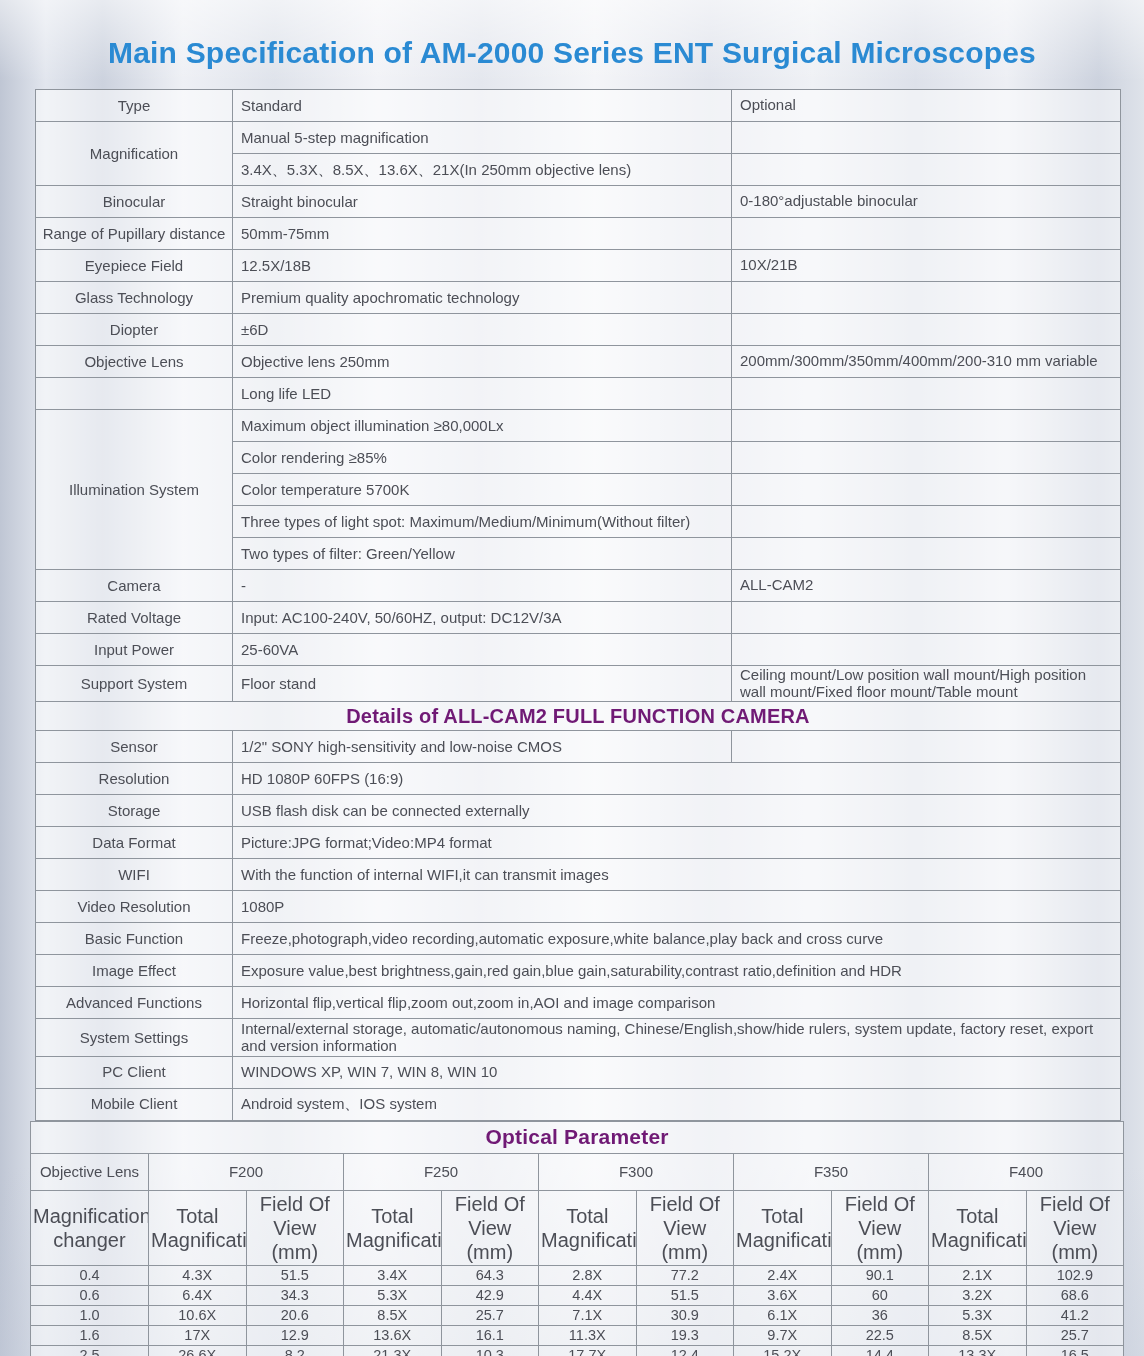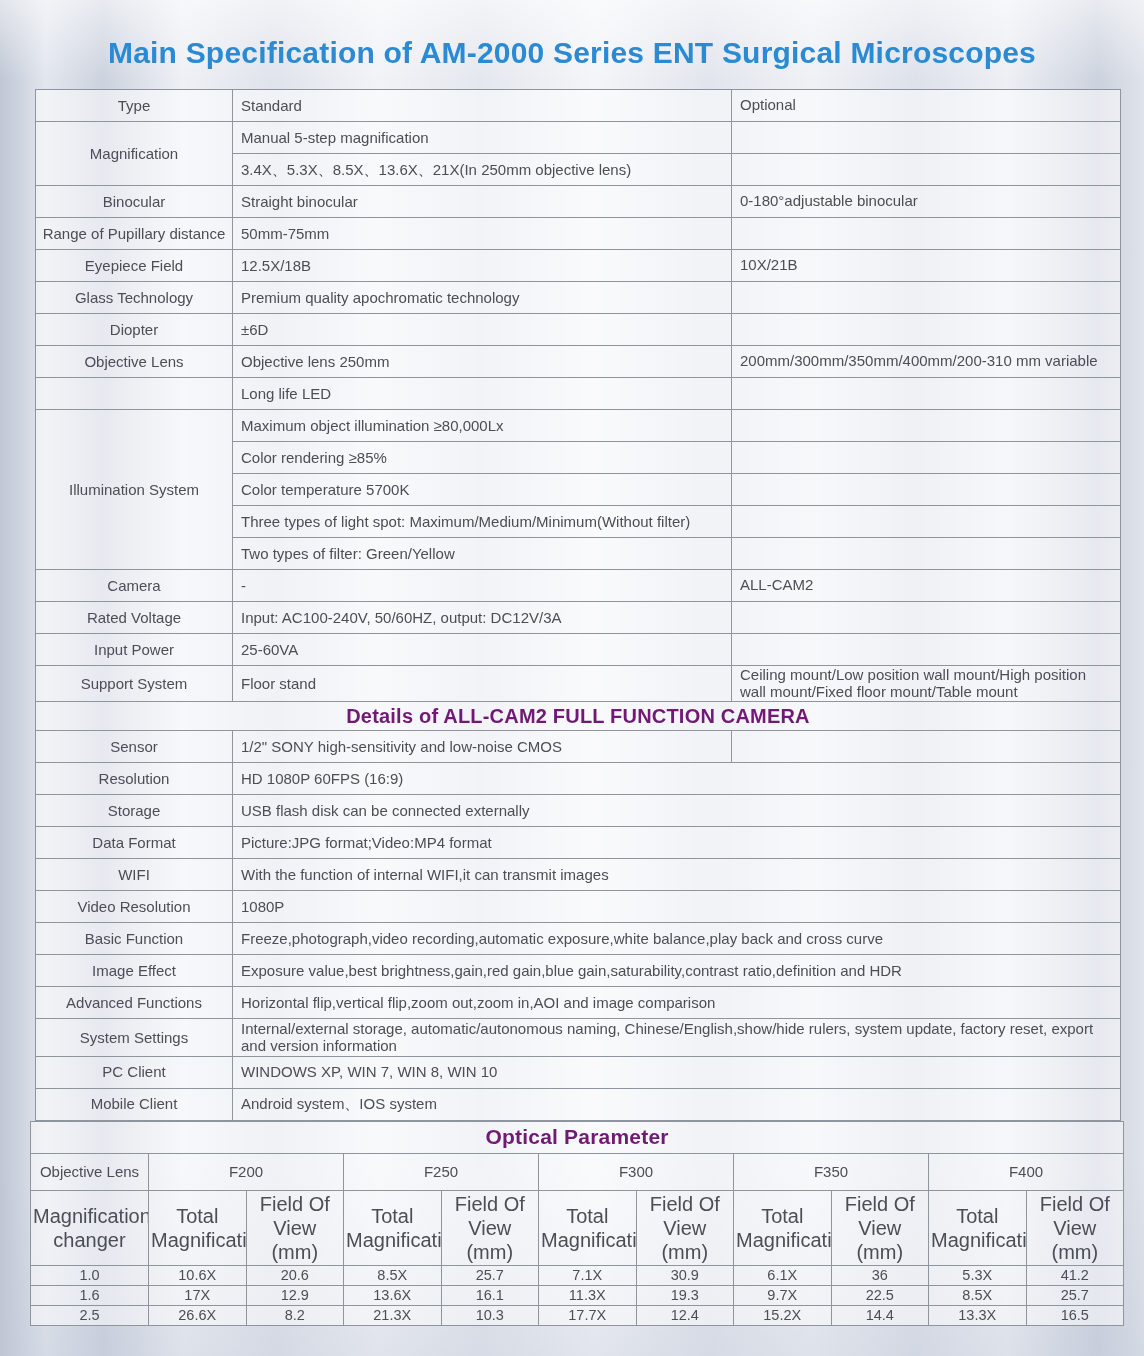--- a/index.html
+++ b/index.html
@@ -235,20 +235,46 @@
           <td>Total Magnificatin</td>
           <td>Field Of View (mm)</td>
           <td>Total Magnificatin</td>
           <td>Field Of View (mm)</td>
           <td>Total Magnificatin</td>
           <td>Field Of View (mm)</td>
           <td>Total Magnificatin</td>
           <td>Field Of View (mm)</td>
         </tr>
         <tr class="o-data">
+          <td>0.4</td>
+          <td>4.3X</td>
+          <td>51.5</td>
+          <td>3.4X</td>
+          <td>64.3</td>
+          <td>2.8X</td>
+          <td>77.2</td>
+          <td>2.4X</td>
+          <td>90.1</td>
+          <td>2.1X</td>
+          <td>102.9</td>
+        </tr>
+        <tr class="o-data">
+          <td>0.6</td>
+          <td>6.4X</td>
+          <td>34.3</td>
+          <td>5.3X</td>
+          <td>42.9</td>
+          <td>4.4X</td>
+          <td>51.5</td>
+          <td>3.6X</td>
+          <td>60</td>
+          <td>3.2X</td>
+          <td>68.6</td>
+        </tr>
+        <tr class="o-data">
           <td>1.0</td>
           <td>10.6X</td>
           <td>20.6</td>
           <td>8.5X</td>
           <td>25.7</td>
           <td>7.1X</td>
           <td>30.9</td>
           <td>6.1X</td>
           <td>36</td>
           <td>5.3X</td>

